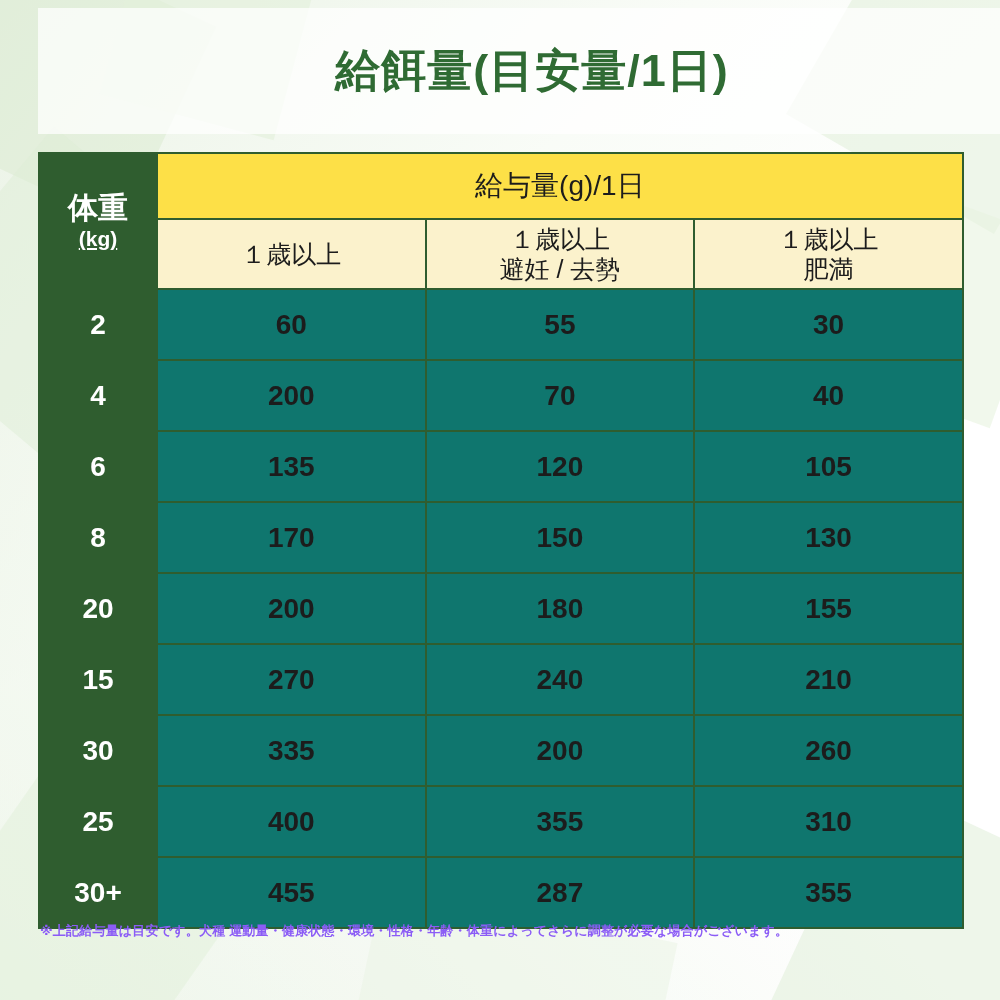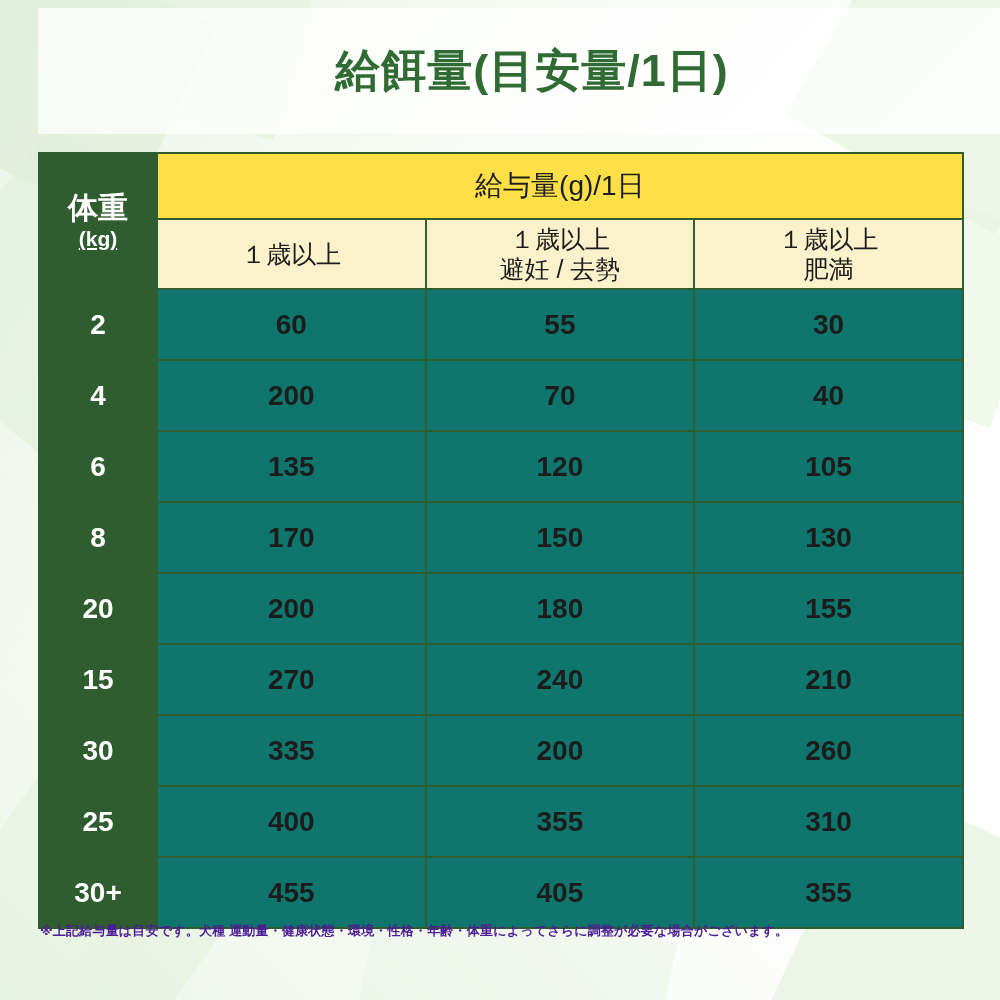--- a/index.html
+++ b/index.html
@@ -128,21 +128,21 @@
     font-size: 28px;
     font-weight: bold;
     height: 67px;
   }
 
   .note {
     position: absolute;
     left: 40px;
     top: 922px;
     width: 920px;
-    color: #4c1d95;
+    color: #8b5cf6;
     font-size: 13px;
     font-weight: bold;
     letter-spacing: 0.2px;
     white-space: nowrap;
   }
 </style>
 </head>
 <body>
 
 <div class="bg-layer"></div>
@@ -237,21 +237,21 @@
         </tr>
         <tr>
           <td class="weight-cell">25</td>
           <td class="val-cell">400</td>
           <td class="val-cell">355</td>
           <td class="val-cell">310</td>
         </tr>
         <tr>
           <td class="weight-cell">30+</td>
           <td class="val-cell">455</td>
-          <td class="val-cell">405</td>
+          <td class="val-cell">287</td>
           <td class="val-cell">355</td>
         </tr>
       </tbody>
     </table>
   </div>
 
   <div class="note">※上記給与量は目安です。犬種 運動量・健康状態・環境・性格・年齢・体重によってさらに調整が必要な場合がございます。</div>
 
 </div>
 

